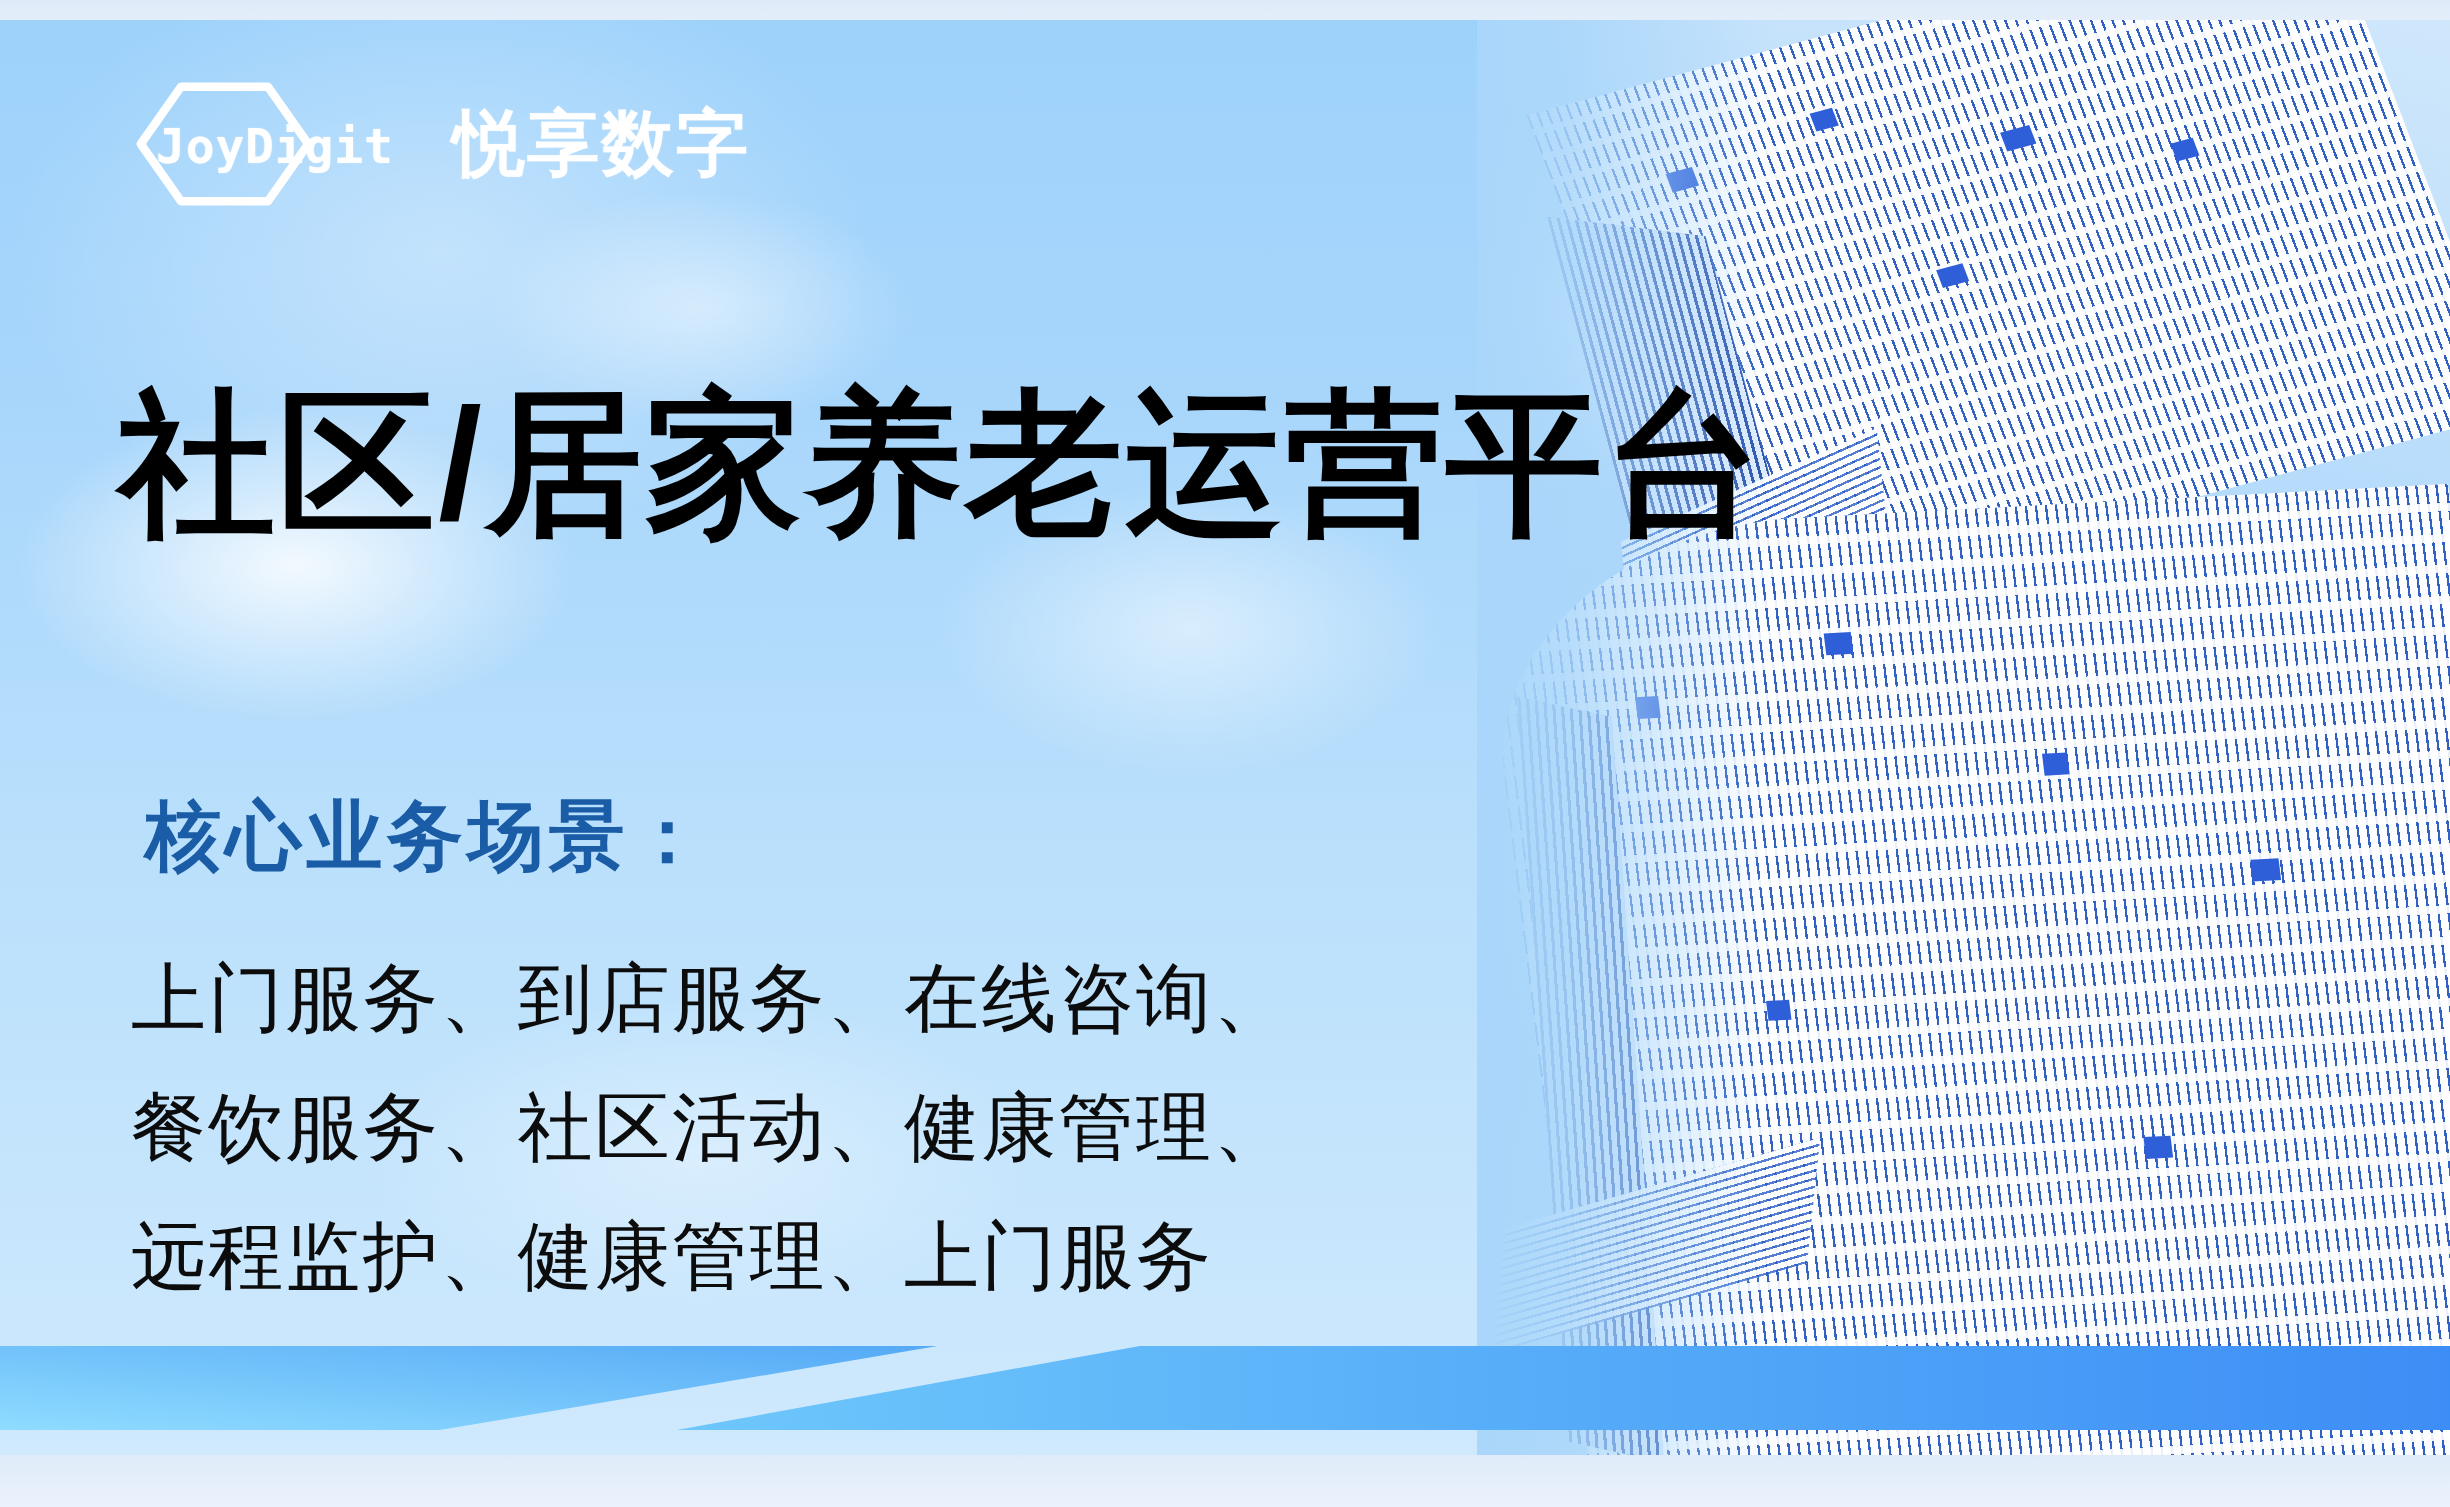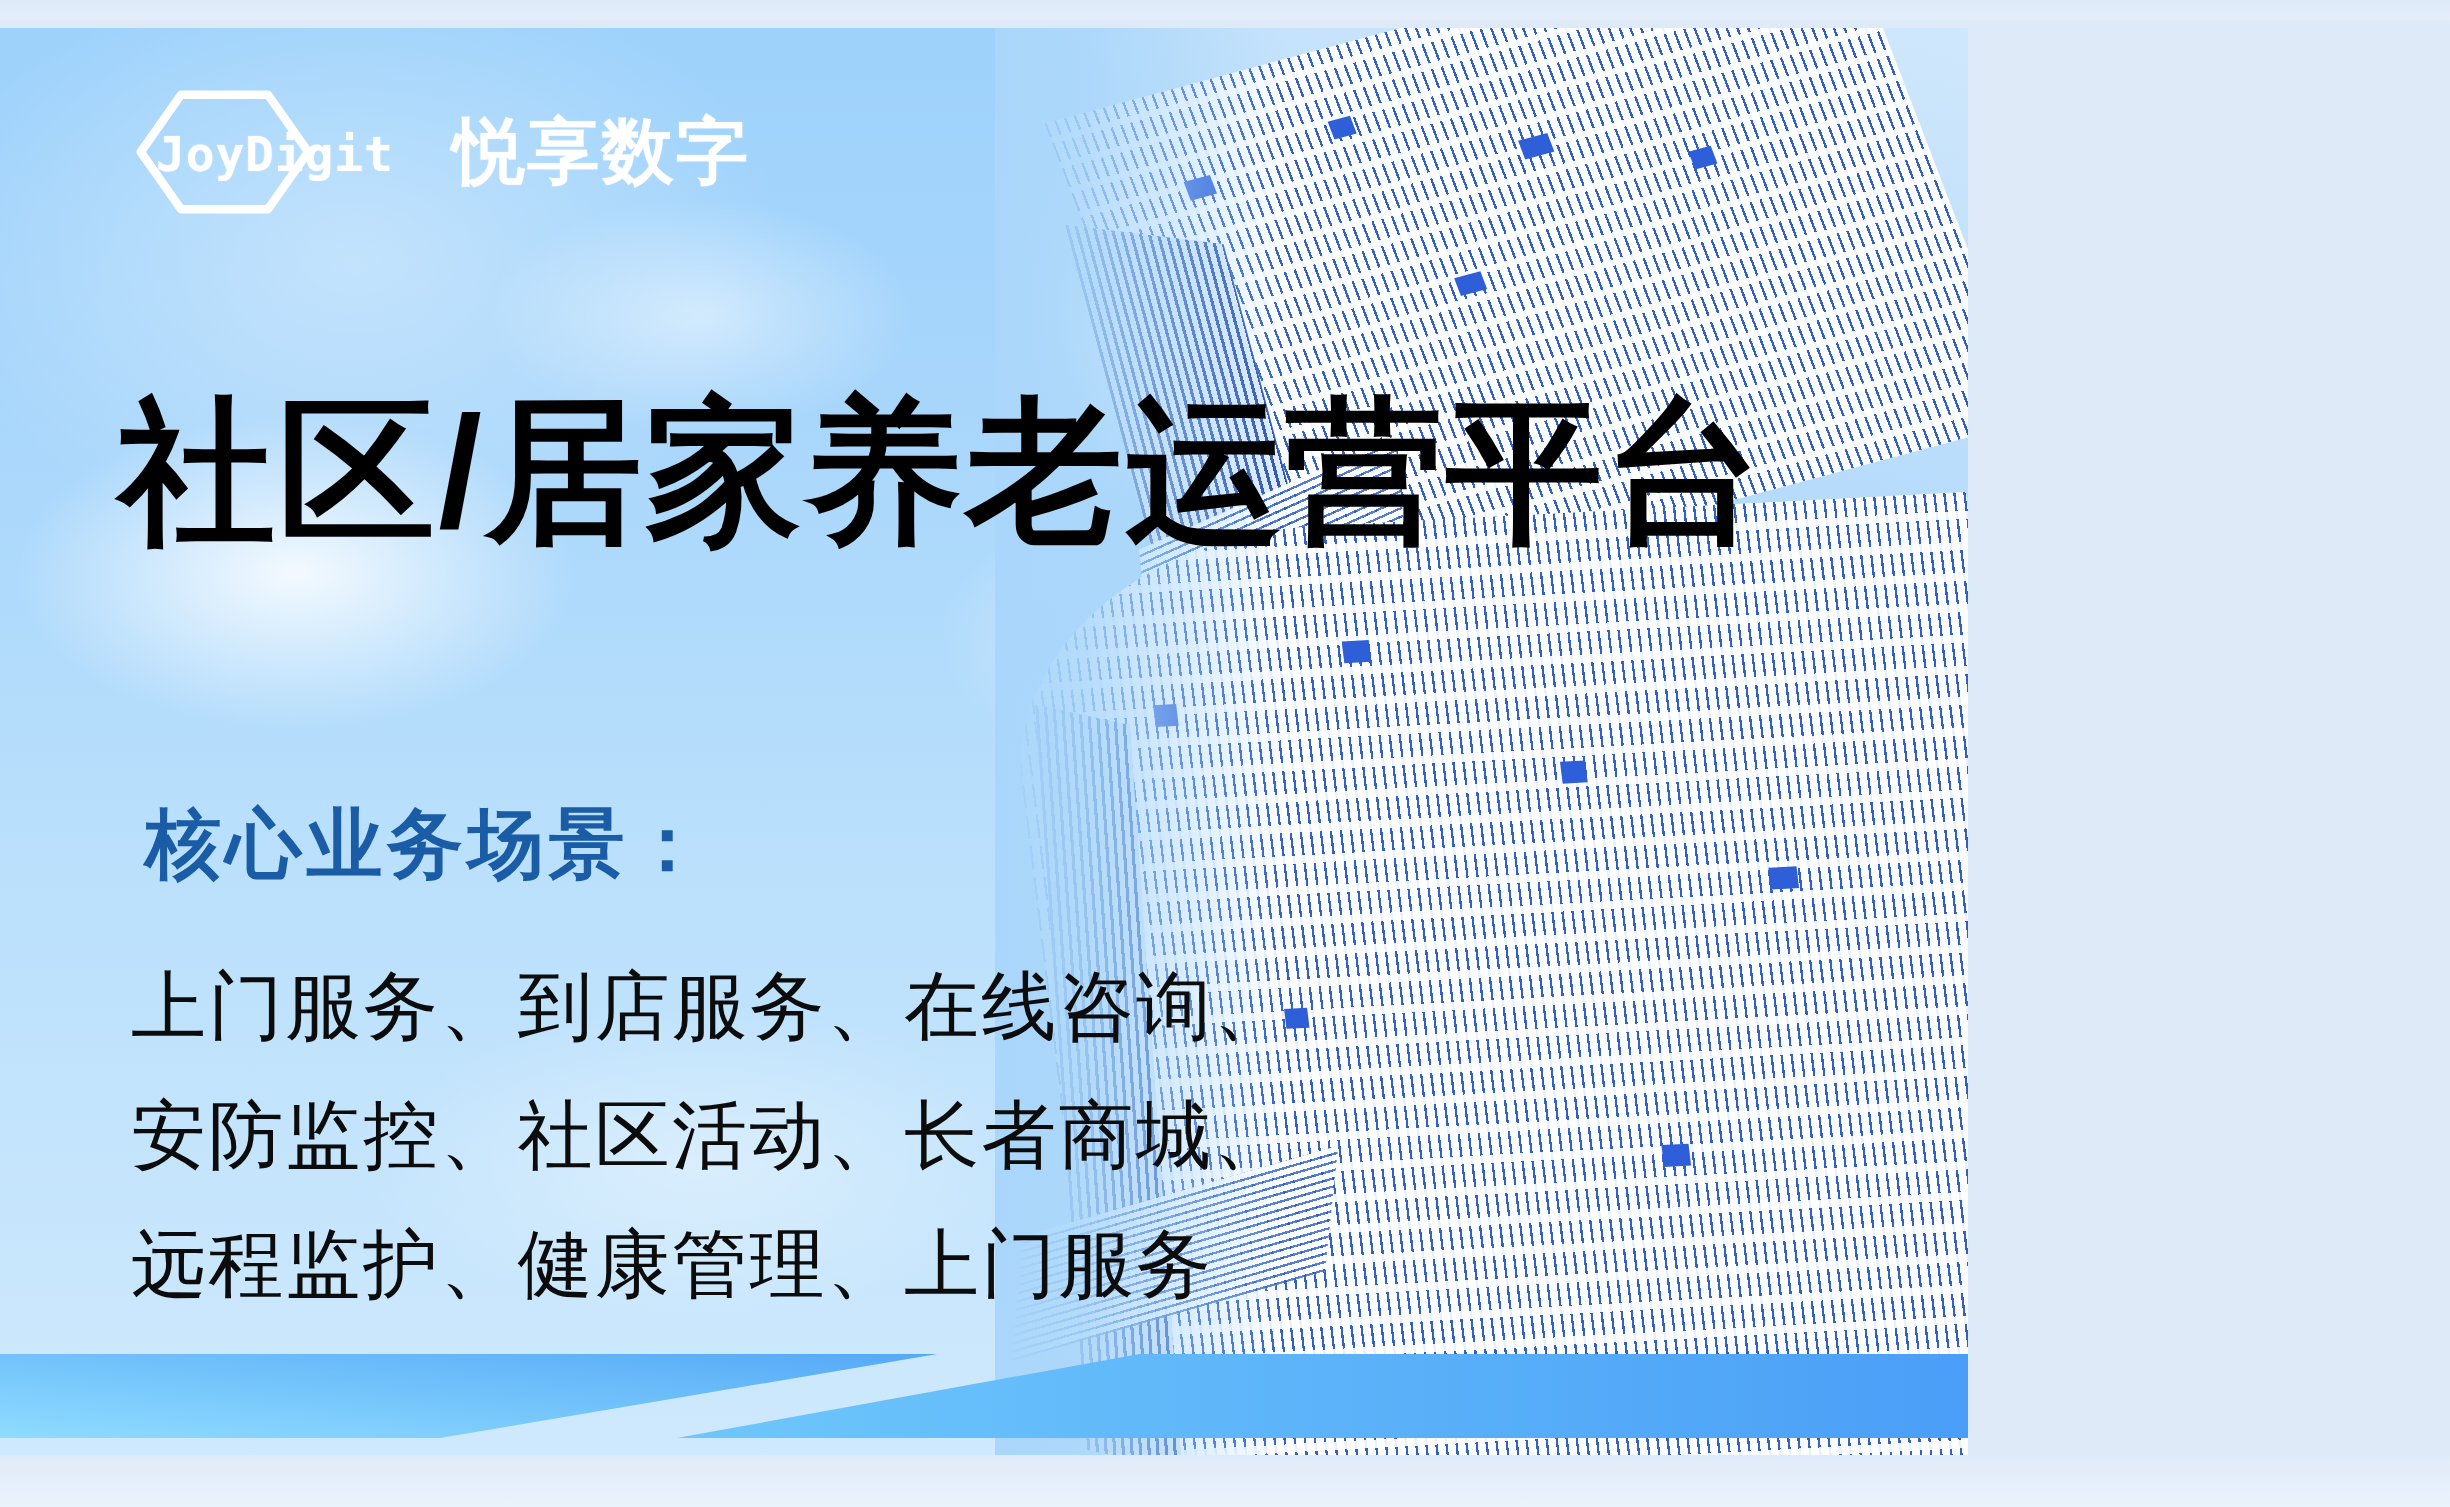--- a/index.html
+++ b/index.html
@@ -24,26 +24,25 @@
     position:absolute;left:0;width:100%;
     background:linear-gradient(180deg,#dfeaf8 0%,#e4eefb 100%);
     z-index:40;
   }
   .page-strip.top{top:0;height:20px;}
   .page-strip.bottom{bottom:0;height:53px;background:linear-gradient(180deg,#e0ebf9 0%,#eaf2fc 100%);}
 
   
   #canvas{
     position:absolute;left:0;top:20px;
-    width:1968px;height:1435px;
+    width:2450px;height:1435px;
     overflow:hidden;
     background:
       radial-gradient(700px 482px at 18% 16%, rgba(255,255,255,.34) 0%, rgba(255,255,255,0) 62%),
       linear-gradient(180deg,#9ed2fb 0%,#a8d6fb 26%,#bce1fc 62%,#cfe9fd 100%);
-    margin-top: 8px;
   }
 
   
   .cloud{
     position:absolute;border-radius:50%;
     background:radial-gradient(closest-side, rgba(255,255,255,.85), rgba(255,255,255,0) 72%);
     pointer-events:none;
   }
 
   
@@ -217,21 +216,21 @@
       <div class="wordmark">JoyDigit</div>
       <div class="cn">悦享数字</div>
     </div>
 
     <h1 id="headline">社区/居家养老运营平台</h1>
 
     <section id="scenarios">
       <div class="sec-title">核心业务场景：</div>
       <ul>
         <li>上门服务、到店服务、在线咨询、</li>
-        <li>安防监控、社区活动、长者商城、</li>
+        <li>餐饮服务、社区活动、健康管理、</li>
         <li>远程监护、健康管理、上门服务</li>
       </ul>
     </section>
 
     <svg id="ribbon" viewBox="0 0 3149 140" preserveAspectRatio="none">
       <defs>
         <linearGradient id="gradLeft" x1="0" y1="1" x2="1" y2="0">
           <stop offset="0%" stop-color="#8fdcff"></stop>
           <stop offset="100%" stop-color="#55a9f6"></stop>
         </linearGradient>

